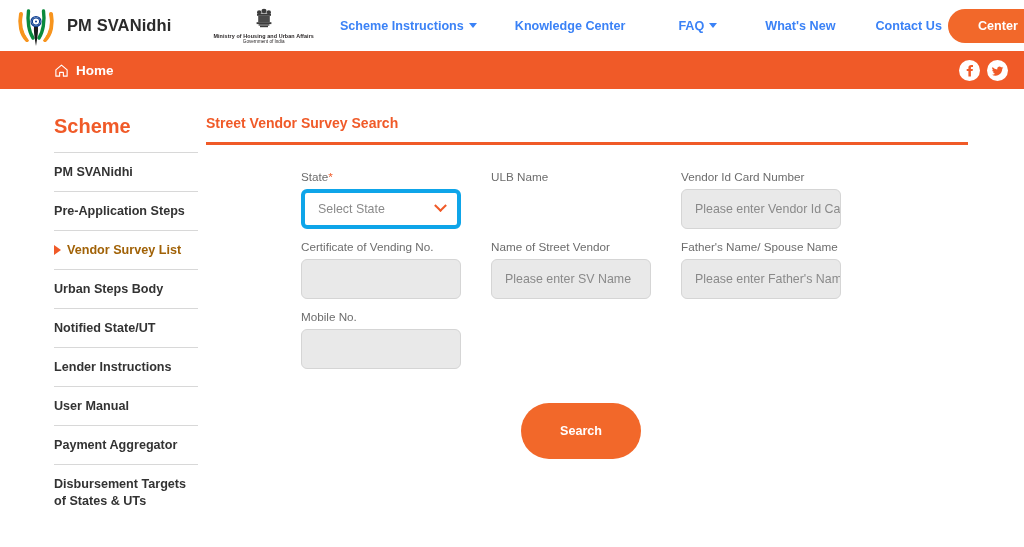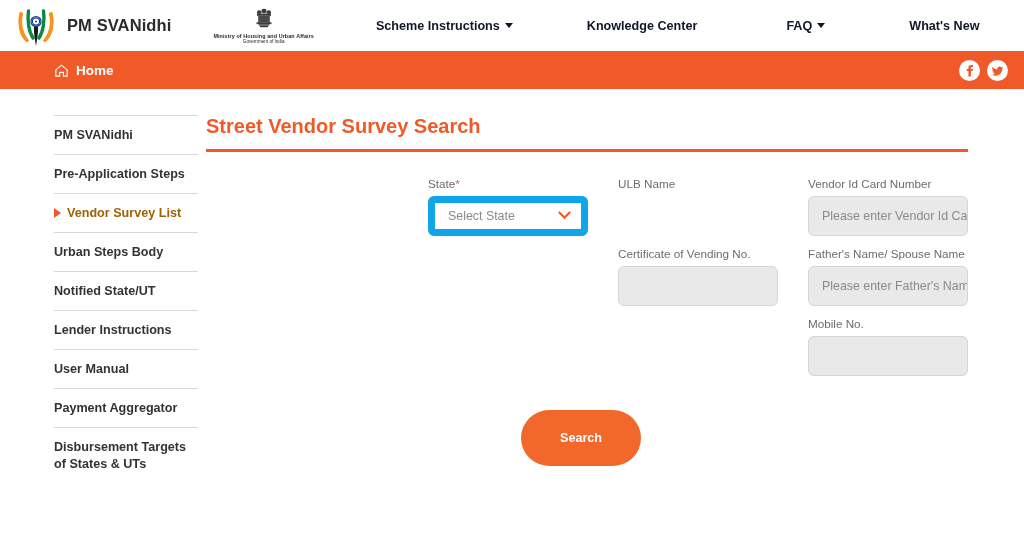--- a/index.html
+++ b/index.html
@@ -25,23 +25,23 @@
     font-size: 16.5px; font-weight: bold; color: #2b2b2b; letter-spacing: .1px;
     white-space: nowrap;
   }
   .ministry { margin-left: 42px; text-align: center; flex-shrink: 0; }
   .ministry-emblem { display: block; margin: 0 auto; }
   .ministry-line1 { font-size: 5.4px; font-weight: bold; color: #231f20; letter-spacing: .1px; white-space: nowrap; }
   .ministry-line2 { font-size: 4.6px; color: #231f20; white-space: nowrap; margin-top: .5px; }
 
   .main-nav { display: flex; align-items: center; margin-left: 26px; flex: 1; }
   .nav-item {
-    color: #0f172a; font-size: 12.6px; font-weight: bold;
+    color: #3b82f6; font-size: 12.6px; font-weight: bold;
     white-space: nowrap; cursor: pointer; text-decoration: none;
-    display: flex; align-items: center; gap: 5px; margin-left: 36px;
+    display: flex; align-items: center; gap: 5px;
   }
   .nav-sp-1 { margin-right: 38px; }
   .nav-sp-2 { margin-right: 53px; }
   .nav-sp-3 { margin-right: 48px; }
   .nav-sp-4 { margin-right: 40px; justify-content: center; }
   .caret-down {
     width: 0; height: 0; display: inline-block;
     border-left: 4px solid transparent; border-right: 4px solid transparent;
     border-top: 5px solid currentColor;
   }
@@ -87,36 +87,36 @@
   .side-item.active { color: #a16207; padding-left: 0; }
   .bullet-arrow {
     width: 0; height: 0; margin-top: 3px; flex-shrink: 0;
     border-top: 5px solid transparent; border-bottom: 5px solid transparent;
     border-left: 7px solid #f05a28;
   }
 
   
   .content { flex: 1; padding: 0 56px 0 8px; }
   .content-title {
-    color: #f05a28; font-size: 20px; font-weight: bold;
+    color: #f05a28; font-size: 14px; font-weight: bold;
     padding-bottom: 11px;
   }
   .title-rule { height: 2.5px; background: #f05a28; width: 100%; }
 
   .form-area { padding-top: 25px; padding-left: 95px; }
-  .form-row { display: flex; gap: 30px; margin-bottom: 11px; justify-content: flex-end; }
+  .form-row { display: flex; gap: 30px; margin-bottom: 11px; }
   .form-col { width: 160px; }
   .field-label {
     font-size: 11.7px; color: #6d6d6d; margin-bottom: 6px;
     white-space: nowrap; display: block;
   }
   .field-label .req { color: #f05a28; }
   .select-box {
     width: 160px; height: 40px; background: #fff;
-    border: 7px solid #0ea5e9; border-radius: 6px;
+    border: 4px solid #0ea5e9; border-radius: 6px;
     display: flex; align-items: center; justify-content: space-between;
     padding: 0 12px 0 13px; cursor: pointer;
     font-size: 12.4px; color: #8a8a8a;
   }
   .chev {
     width: 9px; height: 9px; border-right: 2px solid #f05a28;
     border-bottom: 2px solid #f05a28; transform: rotate(45deg) translate(-2px,-2px);
     flex-shrink: 0;
   }
   .text-box {
@@ -185,21 +185,21 @@
     </a>
     <a class="nav-item nav-sp-4">
       <span>What's New</span>
     </a>
     <a class="nav-item">
       <span>Contact Us</span>
     </a>
   </div>
 
   <button class="login-btn">
-    <span>Card</span>
+    <span>Center</span>
     <span class="caret-down"></span>
   </button>
 
 </div>
 
 <div class="orange-bar">
   <div class="home-link">
     <svg width="15" height="15" viewBox="0 0 16 16">
       <path d="M2 7.4 L8 2.2 L14 7.4 V14 H10 V10 H6 V14 H2 Z" fill="none" stroke="#ffffff" stroke-width="1.2" stroke-linejoin="round"></path>
     </svg>
@@ -215,20 +215,21 @@
       <svg width="13" height="13" viewBox="0 0 13 13">
         <path d="M12 3.6c-.4.2-.9.3-1.3.4.5-.3.8-.7 1-1.3-.5.3-1 .5-1.5.6a2.3 2.3 0 0 0-4 1.6c0 .2 0 .4.1.5A6.6 6.6 0 0 1 1.5 3a2.3 2.3 0 0 0 .7 3.1c-.4 0-.7-.1-1-.3a2.3 2.3 0 0 0 1.8 2.3c-.3.1-.7.1-1 0a2.3 2.3 0 0 0 2.1 1.6A4.6 4.6 0 0 1 1 10.7a6.5 6.5 0 0 0 3.6 1c4.3 0 6.6-3.5 6.6-6.6v-.3c.4-.3.8-.7 1.1-1.2z" fill="#f05a28"></path>
       </svg>
     </div>
   </div>
 </div>
 
 <div class="page-body">
 
   <div class="sidebar">
+    <div class="sidebar-title">Scheme</div>
 
     <div class="side-item">
       <span>PM SVANidhi</span>
     </div>
     <div class="side-item">
       <span>Pre-Application Steps</span>
     </div>
     <div class="side-item active">
       <span class="bullet-arrow"></span>
       <span>Vendor Survey List</span>
@@ -282,20 +283,26 @@
       </div>
 
       <div class="form-row">
         <div class="form-col">
           <label class="field-label">Certificate of Vending No.</label>
           <div class="text-box">
             <span></span>
           </div>
         </div>
 
+        <div class="form-col">
+          <label class="field-label">Name of Street Vendor</label>
+          <div class="text-box">
+            <span>Please enter SV Name</span>
+          </div>
+        </div>
 
         <div class="form-col">
           <label class="field-label">Father's Name/ Spouse Name</label>
           <div class="text-box">
             <span>Please enter Father's Name/</span>
           </div>
         </div>
       </div>
 
       <div class="form-row">

